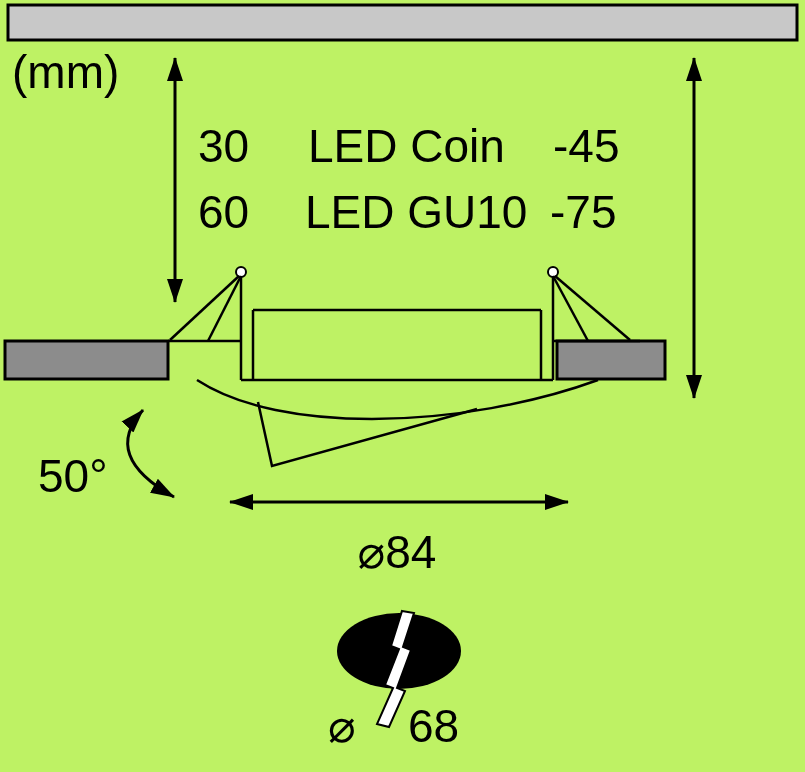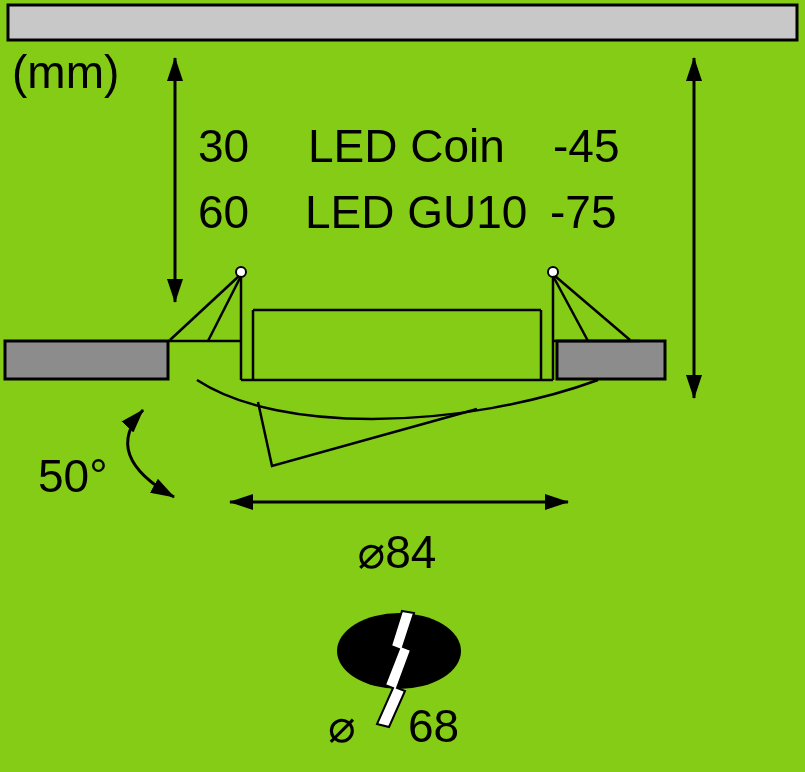--- a/index.html
+++ b/index.html
@@ -1,17 +1,17 @@
 <!DOCTYPE html>
 <html><head>
 <meta charset="utf-8">
 <style>
   html,body{margin:0;padding:0;background:#ffffff;}
   .canvas{
-    width:805px;height:772px;background:#84cc16;position:relative;overflow:hidden;
+    width:805px;height:772px;background:#bef264;position:relative;overflow:hidden;
     font-family:"Liberation Sans","DejaVu Sans",sans-serif;
   }
   svg{display:block;}
   text{fill:#000;font-family:"Liberation Sans","DejaVu Sans",sans-serif;}
   .t{font-size:46px;}
   .ln{stroke:#000;stroke-width:2.5;fill:none;}
   .dim{stroke:#000;stroke-width:3;fill:none;}
   .outline{stroke:#000;stroke-width:3;}
   .whiteshape{fill:#ffffff;stroke:#000;stroke-width:2;}
 </style>

